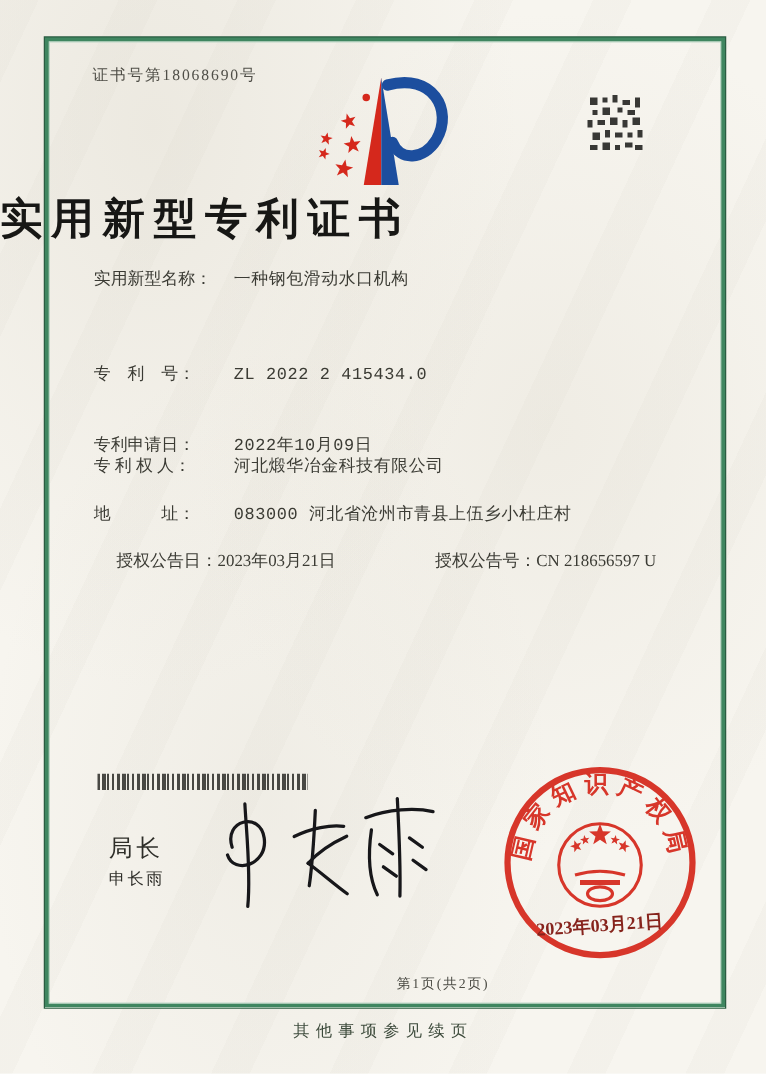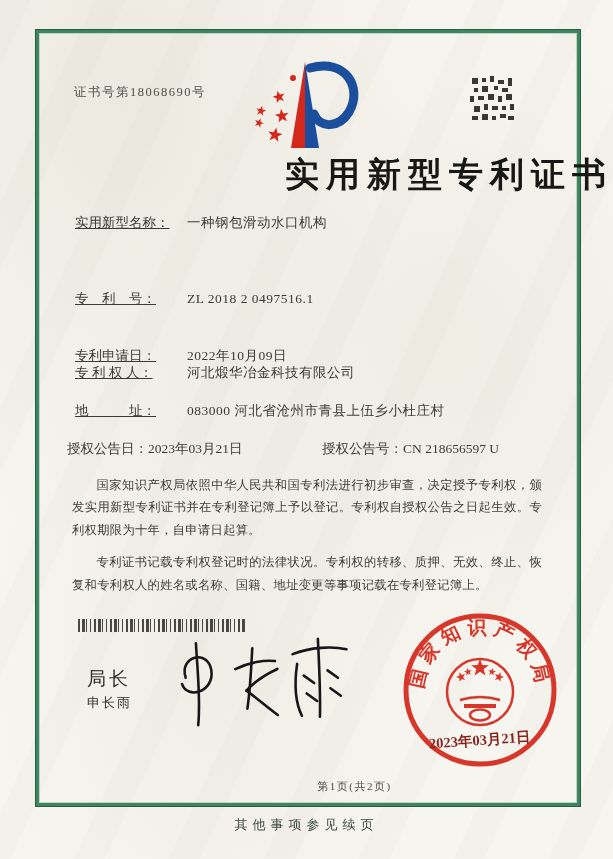--- a/index.html
+++ b/index.html
@@ -16,34 +16,34 @@
     overflow:hidden;
     color:#33332e;
   }
   .frame{
     position:absolute;left:36px;top:30px;width:538px;height:770px;
     border:3px solid #3f8660;
     box-shadow: inset 0 0 0 1px #bed8c7, 0 0 0 1px #2a5c41;
     background:transparent;
   }
   .cert-no{
-    position:absolute;left:74px;top:84px;
+    position:absolute;left:74px;top:52px;
     font-size:12.5px;letter-spacing:1.5px;color:#4f4e47;
   }
   .logo{position:absolute;left:248px;top:56px;}
   .qr{position:absolute;left:468px;top:74px;opacity:.88;}
   .title{
     position:absolute;left:0;top:152px;width:613px;margin:0;
-    text-align:right;font-size:34px;font-weight:700;
+    text-align:left;font-size:34px;font-weight:700;
     letter-spacing:7px;color:#171715;
   }
   .field{position:absolute;left:75px;font-size:13.5px;color:#3b3b34;white-space:nowrap;}
-  .flabel{display:inline-block;width:112px;text-decoration:underline;}
-  .fvalue{letter-spacing:.5px;}
-  .grant-row{position:absolute;left:67px;top:440px;font-size:13.5px;color:#3b3b34;white-space:nowrap;}
+  .flabel{display:inline-block;width:112px;}
+  .fvalue{letter-spacing:.5px;font-family:Liberation Mono, monospace;}
+  .grant-row{position:absolute;left:93px;top:440px;font-size:13.5px;color:#3b3b34;white-space:nowrap;}
   .grant-no{position:absolute;left:255px;top:0;text-align:center;}
   .paras{position:absolute;left:72px;top:474px;width:470px;}
   .para{
     margin:0 0 10px 0;font-size:12.3px;line-height:1.82;
     text-indent:2em;color:#3c3c35;text-align:justify;letter-spacing:.3px;
   }
   .barcode{
     position:absolute;left:78px;top:619px;width:168px;height:13px;
     background:repeating-linear-gradient(90deg,
       #23231f 0px,#23231f 2px,transparent 2px,transparent 4px,
@@ -117,41 +117,37 @@
         <rect x="40" y="42" width="6" height="4"></rect>
     </g>
   </svg>
 
   <h1 class="title">实用新型专利证书</h1>
 
   <div class="field" style="top:214px">
     <span class="flabel">实用新型名称：</span><span class="fvalue">一种钢包滑动水口机构</span>
   </div>
   <div class="field" style="top:290px">
-    <span class="flabel">专　利　号：</span><span class="fvalue">ZL 2018 2 0497516.1</span>
+    <span class="flabel">专　利　号：</span><span class="fvalue">ZL 2022 2 415434.0</span>
   </div>
   <div class="field" style="top:347px">
     <span class="flabel">专利申请日：</span><span class="fvalue">2022年10月09日</span>
   </div>
   <div class="field" style="top:364px">
     <span class="flabel">专 利 权 人：</span><span class="fvalue">河北煅华冶金科技有限公司</span>
   </div>
   <div class="field" style="top:402px">
     <span class="flabel">地　　　址：</span><span class="fvalue">083000 河北省沧州市青县上伍乡小杜庄村</span>
   </div>
 
   <div class="grant-row">
     <span>授权公告日：</span><span>2023年03月21日</span>
     <span class="grant-no"><span>授权公告号：</span><span>CN 218656597 U</span></span>
   </div>
 
-  <div class="paras">
-    <p class="para">国家知识产权局依照中华人民共和国专利法进行初步审查，决定授予专利权，颁发实用新型专利证书并在专利登记簿上予以登记。专利权自授权公告之日起生效。专利权期限为十年，自申请日起算。</p>
-    <p class="para">专利证书记载专利权登记时的法律状况。专利权的转移、质押、无效、终止、恢复和专利权人的姓名或名称、国籍、地址变更等事项记载在专利登记簿上。</p>
-  </div>
 
   <div class="barcode"></div>
 
   <div class="signer-title">局长</div>
   <div class="signer-name">申长雨</div>
 
   <svg class="signature" width="200" height="95" viewBox="0 0 200 95">
     <g fill="none" stroke="#17171a" stroke-width="2.6" stroke-linecap="round">
       <path d="M28,40 C22,18 52,12 54,34 C56,56 28,62 24,46"></path>
       <path d="M40,6 C40,30 42,62 38,88"></path>

